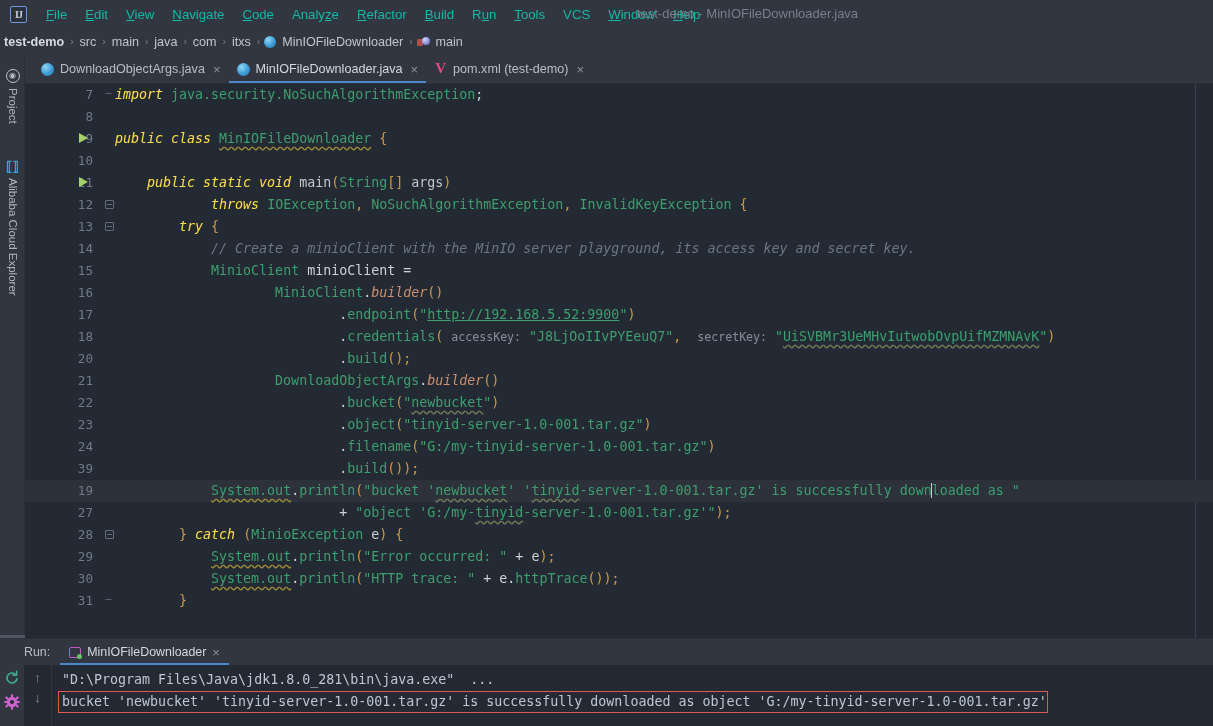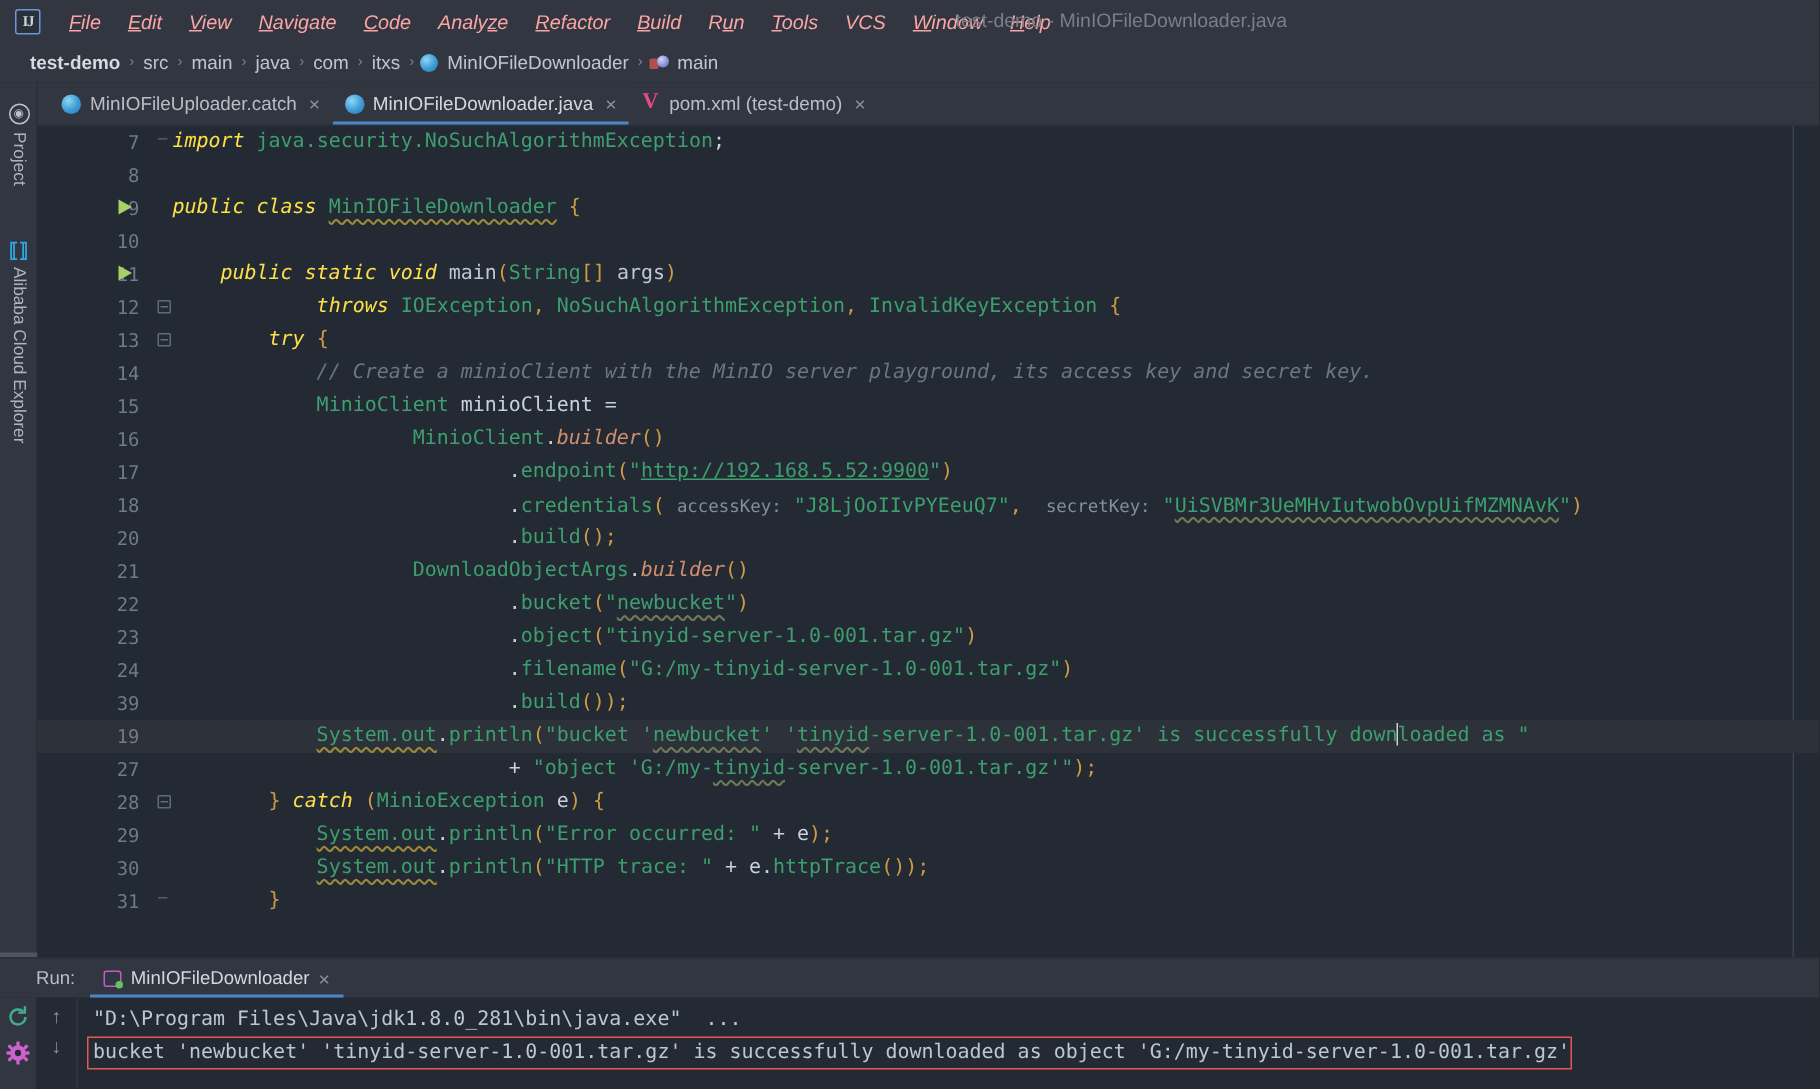--- a/index.html
+++ b/index.html
@@ -29,38 +29,38 @@
     border: 1px solid #6e97d6;
     border-radius: 2px;
     background: #2b313b;
     color: #c7d1dc;
     font-size: 10px; font-weight: bold;
     display: flex; align-items: center; justify-content: center;
     letter-spacing: -1px;
     font-family: "Liberation Serif", serif;
   }
   .menu-item {
-    color: #fca5a5; font-size: 13.2px;
+    color: #14b8a6; font-size: 13.2px;
     padding: 3px 9px;
-    cursor: default; white-space: nowrap; font-style: italic;
+    cursor: default; white-space: nowrap;
   }
   .menu-item u { text-decoration: underline; text-underline-offset: 1px; }
   .win-title {
     position: absolute; left: 637px; top: 0;
     height: 28px; line-height: 28px;
     color: #787f8b; font-size: 13px;
     white-space: nowrap;
   }
 
   
   .navbar {
     height: 27px; flex: 0 0 27px;
     background: #313640;
     display: flex; align-items: center;
-    padding-left: 18px;
+    padding-left: 2px;
     font-size: 12.6px;
     color: #c0c5ce;
   }
   .crumb { white-space: nowrap; padding: 1px 2px; cursor: default; }
   .crumb.bold { font-weight: bold; color: #d7dae0; }
   .crumb-sep {
     color: #7a828e; margin: 0 4px 0 4px;
     font-size: 10px;
   }
   .crumb-ico {
@@ -364,21 +364,21 @@
         <span>Alibaba Cloud Explorer</span>
       </div>
       <div class="bottom-stripe"></div>
     </div>
 
     <div class="editorcol">
 
       <div class="tabbar">
         <div class="tab">
           <span class="ico-java"></span>
-          <span>MinIOFileUploader.catch</span>
+          <span>DownloadObjectArgs.java</span>
           <span class="close">×</span>
         </div>
         <div class="tab active">
           <span class="ico-java"></span>
           <span>MinIOFileDownloader.java</span>
           <span class="close">×</span>
         </div>
         <div class="tab">
           <span class="ico-maven">V</span>
           <span>pom.xml (test-demo)</span>

